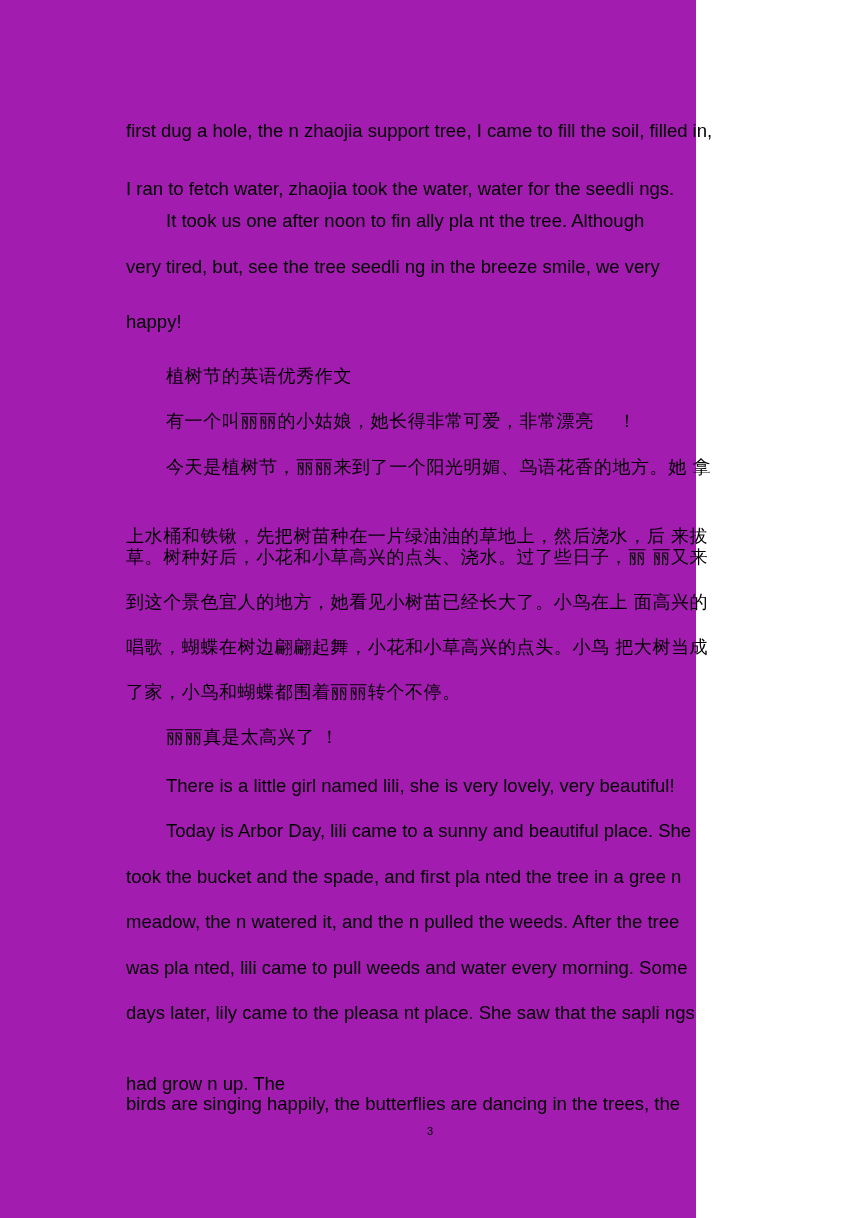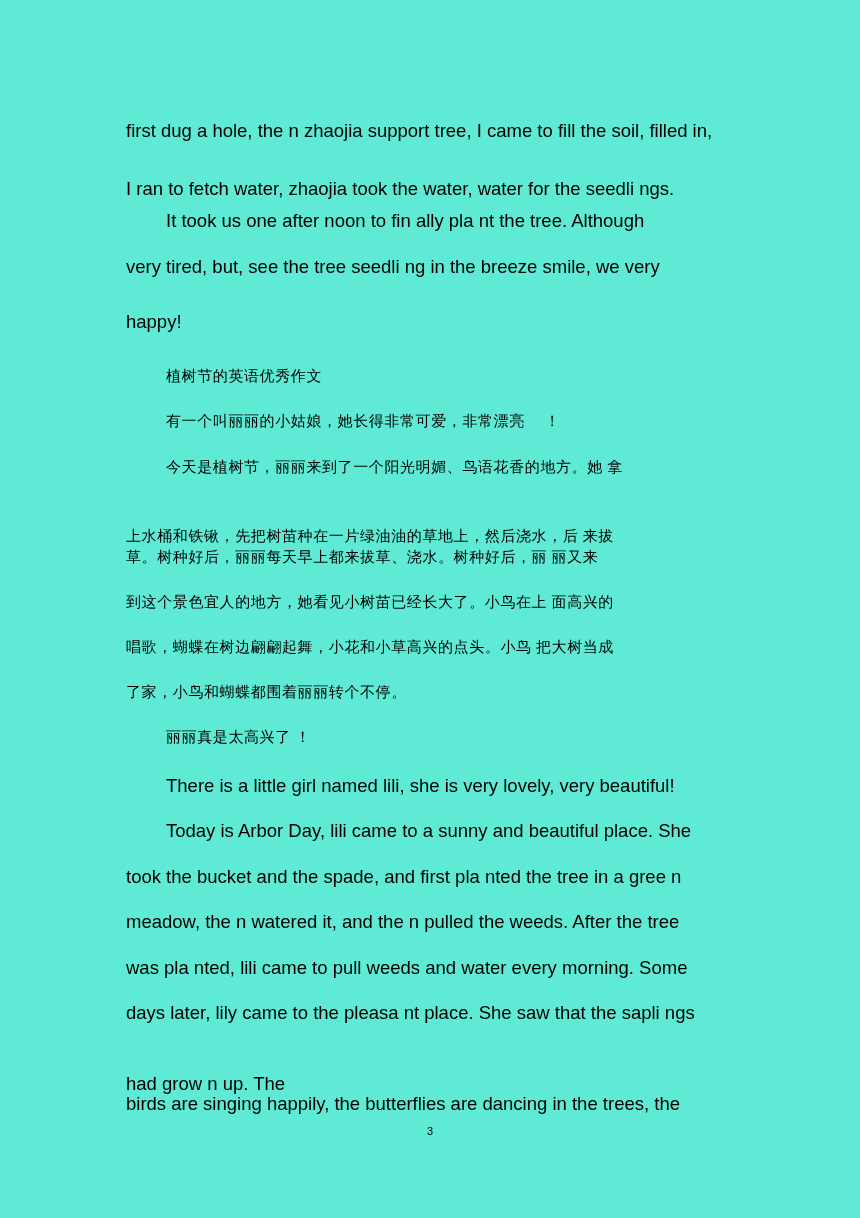--- a/index.html
+++ b/index.html
@@ -11,37 +11,37 @@
       width: 860px;
       height: 1218px;
       position: relative;
       overflow: hidden;
       color: #000000;
     }
     .page {
       position: absolute;
       left: 0;
       top: 0;
-      width: 860px;
+      width: 696px;
       height: 1218px;
-      background: #5eead4;
+      background: #a21caf;
     }
     .line {
       position: absolute;
       left: 126px;
       white-space: nowrap;
       font-family: "Liberation Sans", "DejaVu Sans", sans-serif;
       font-size: 18.5px;
       line-height: 22px;
       height: 22px;
     }
     .line.indent { left: 166px; }
     .line.cjk {
-      font-family: Liberation Serif, serif;
-      font-size: 15px;
+      font-family: Liberation Sans, sans-serif;
+      font-size: 18px;
       letter-spacing: 0.6px;
     }
     .page-number {
       position: absolute;
       left: 0;
       width: 860px;
       text-align: center;
       top: 1124px;
       font-family: "Liberation Sans", sans-serif;
       font-size: 11px;
@@ -55,21 +55,21 @@
   <div id="lines">
       <div class="line" style="top: 120px;">first dug a hole, the n zhaojia support tree, I came to fill the soil, filled in,</div>
       <div class="line" style="top: 178px; text-align: right;">I ran to fetch water, zhaojia took the water, water for the seedli ngs.</div>
       <div class="line indent" style="top: 210px;">It took us one after noon to fin ally pla nt the tree. Although</div>
       <div class="line" style="top: 256px;">very tired, but, see the tree seedli ng in the breeze smile, we very</div>
       <div class="line" style="top: 311px; text-align: right;">happy!</div>
       <div class="line indent cjk" style="top: 365px;">植树节的英语优秀作文</div>
       <div class="line indent cjk" style="top: 410px;">有一个叫丽丽的小姑娘，她长得非常可爱，非常漂亮　 ！</div>
       <div class="line indent cjk" style="top: 456px;">今天是植树节，丽丽来到了一个阳光明媚、鸟语花香的地方。她 拿</div>
       <div class="line cjk" style="top: 525px;">上水桶和铁锹，先把树苗种在一片绿油油的草地上，然后浇水，后 来拔</div>
-      <div class="line cjk" style="top: 546px;">草。树种好后，丽丽每天早上都来拔草、浇水。树种好后，丽 丽又来</div>
+      <div class="line cjk" style="top: 546px;">草。树种好后，小花和小草高兴的点头、浇水。过了些日子，丽 丽又来</div>
       <div class="line cjk" style="top: 591px;">到这个景色宜人的地方，她看见小树苗已经长大了。小鸟在上 面高兴的</div>
       <div class="line cjk" style="top: 636px;">唱歌，蝴蝶在树边翩翩起舞，小花和小草高兴的点头。小鸟 把大树当成</div>
       <div class="line cjk" style="top: 681px;">了家，小鸟和蝴蝶都围着丽丽转个不停。</div>
       <div class="line indent cjk" style="top: 726px;">丽丽真是太高兴了 ！</div>
       <div class="line indent" style="top: 775px;">There is a little girl named lili, she is very lovely, very beautiful!</div>
       <div class="line indent" style="top: 820px;">Today is Arbor Day, lili came to a sunny and beautiful place. She</div>
       <div class="line" style="top: 866px;">took the bucket and the spade, and first pla nted the tree in a gree n</div>
       <div class="line" style="top: 911px; text-align: center;">meadow, the n watered it, and the n pulled the weeds. After the tree</div>
       <div class="line" style="top: 957px;">was pla nted, lili came to pull weeds and water every morning. Some</div>
       <div class="line" style="top: 1002px;">days later, lily came to the pleasa nt place. She saw that the sapli ngs</div>

